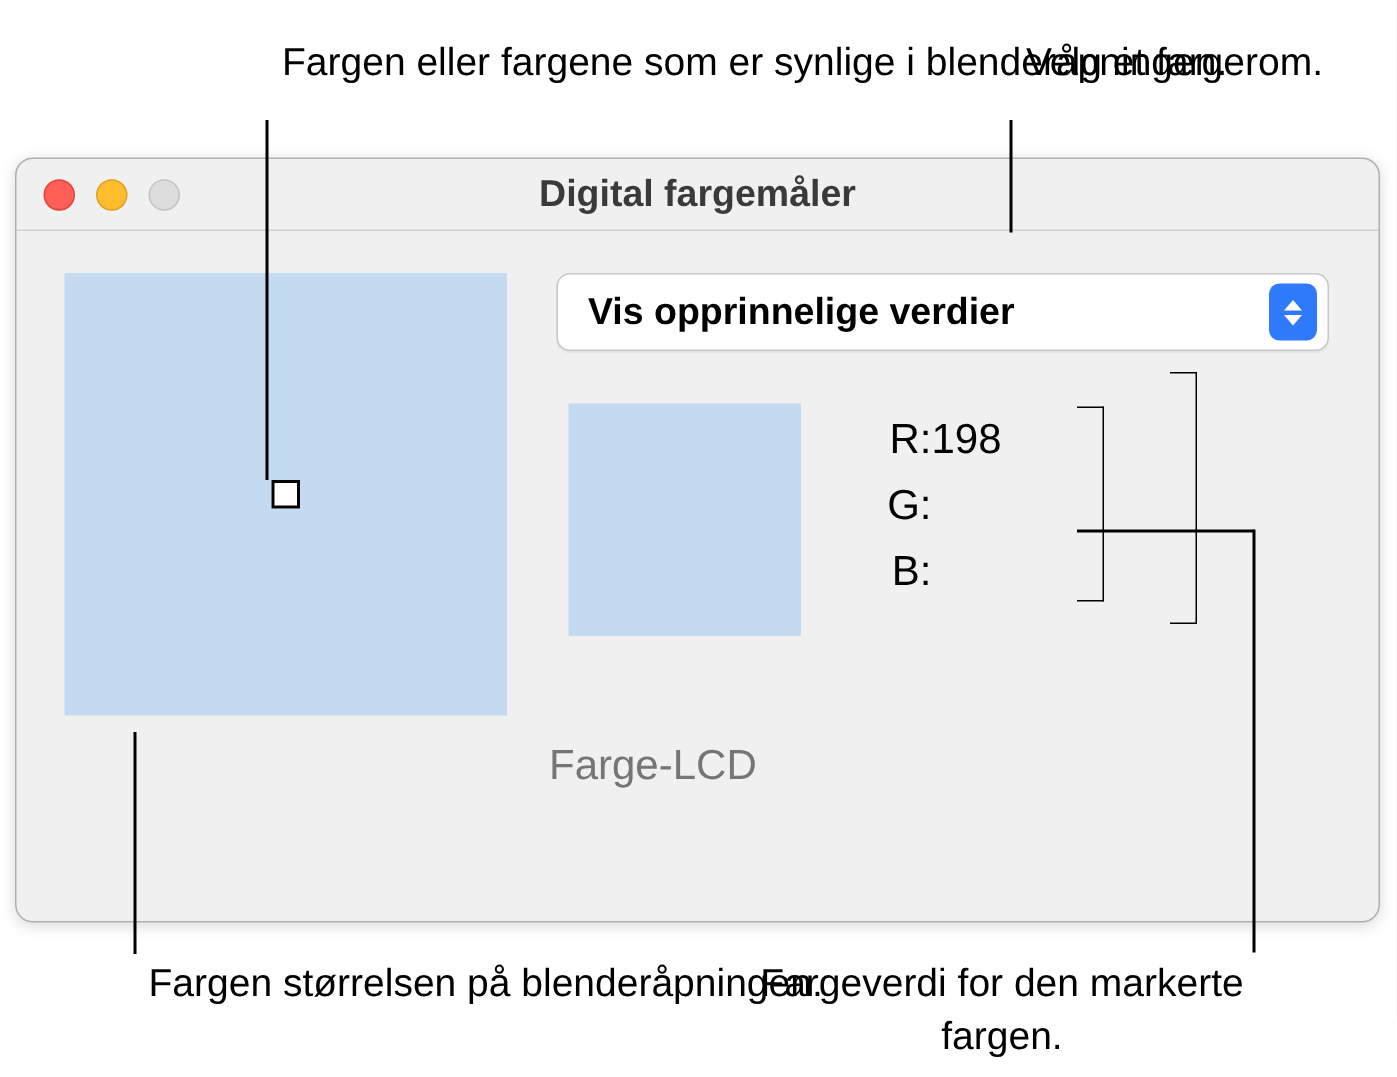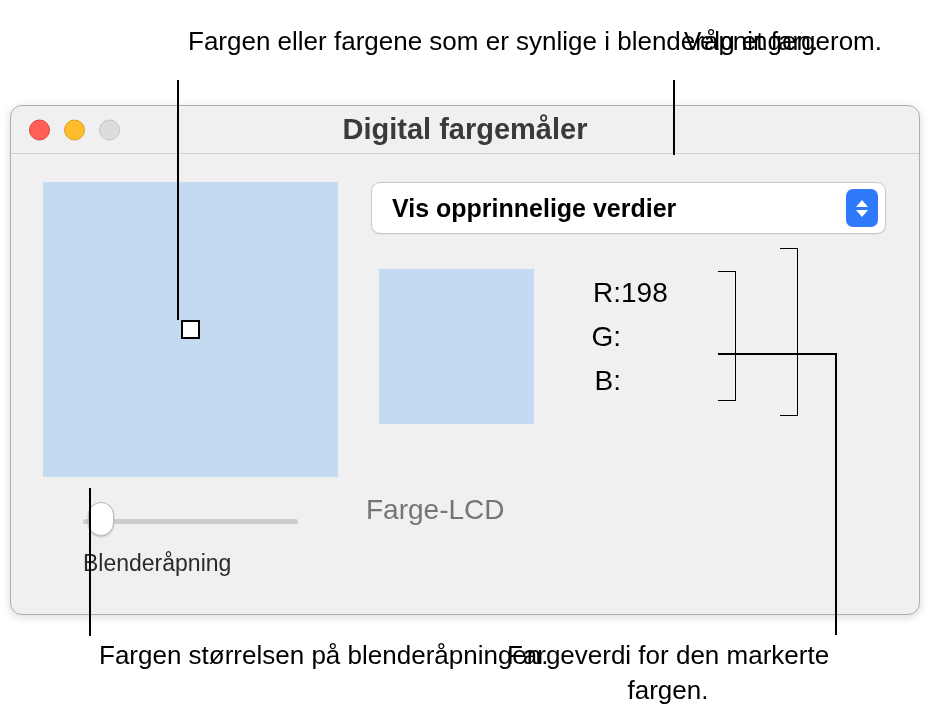--- a/index.html
+++ b/index.html
@@ -70,21 +70,21 @@
       width: 21px;
       height: 21px;
       border-radius: 50%;
     }
     
     .tl-close { background: #ff5f57; border: 1px solid #e24238; }
     .tl-min { background: #ffbd2e; border: 1px solid #dfa022; }
     .tl-zoom { background: #dcdcdc; border: 1px solid #c4c4c4; }
     
     .window-title {
-      font-size: 29px;
+      font-size: 25px;
       font-weight: 600;
       color: #3a3a3a;
     }
     
     .window-body {
       padding: 28px 32px;
       position: relative;
       height: calc(100% - 48px);
     }
     
@@ -274,27 +274,20 @@
     </div>
     <div class="window-title">Digital fargemåler</div>
   </div>
 
   <div class="window-body">
 
     <div class="aperture-preview">
       <div class="aperture-marker"></div>
     </div>
 
-    <div class="slider-container">
-      <div class="slider-track">
-        <div class="slider-line"></div>
-        <div class="slider-thumb"></div>
-      </div>
-      <div class="slider-label">Blenderåpning</div>
-    </div>
 
     <div class="dropdown">
       <span>Vis opprinnelige verdier</span>
       <div class="dropdown-arrows">
         <div class="arrow-up"></div>
         <div class="arrow-down"></div>
       </div>
     </div>
 
     <div class="color-swatch"></div>

